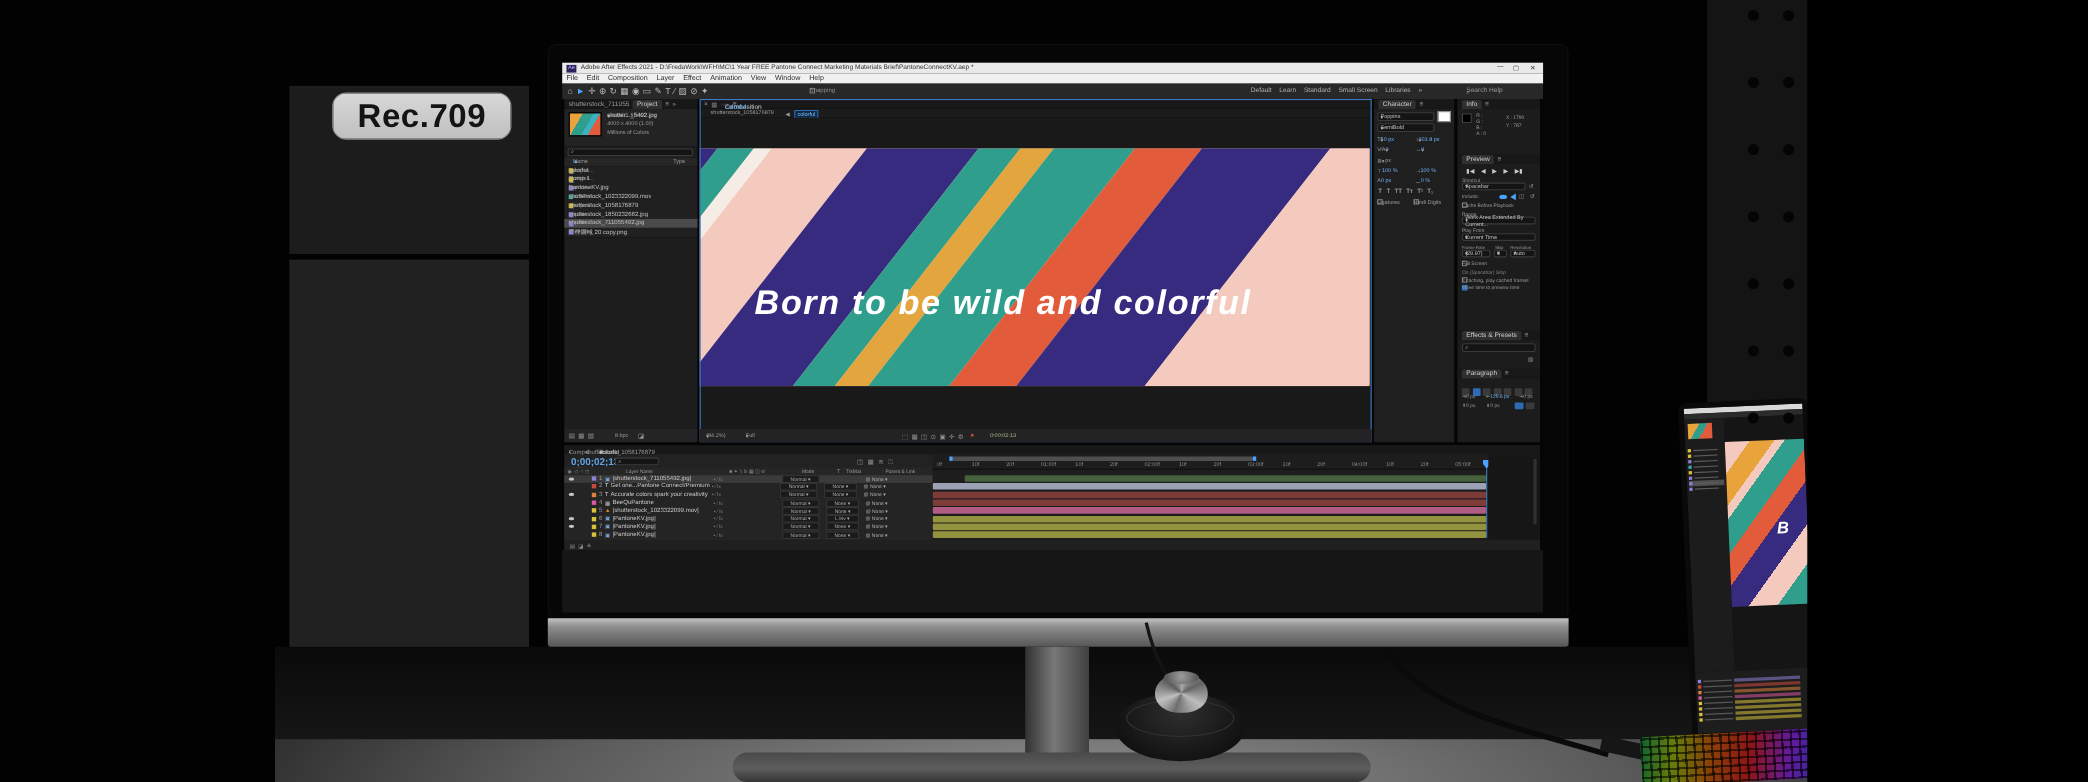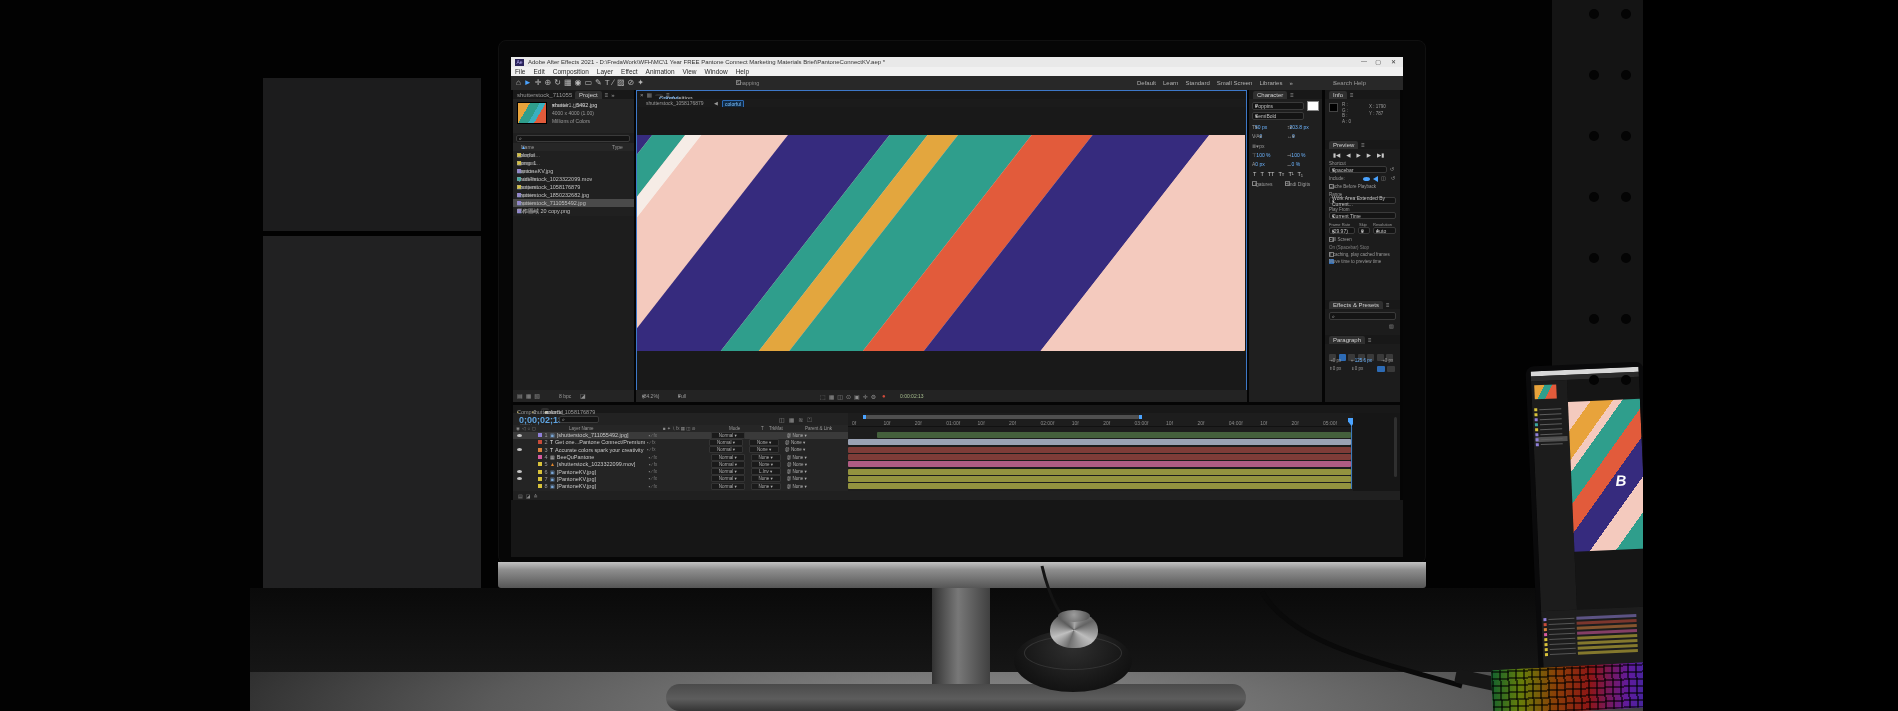--- a/index.html
+++ b/index.html
@@ -266,20 +266,21 @@
             <div class="stripe" style="position: static; width: 24px; background: rgb(227, 166, 62);"></div>
             <div class="stripe" style="position: static; width: 58px; background: rgb(47, 158, 140);"></div>
             <div class="stripe" style="position: static; width: 48px; background: rgb(226, 91, 59);"></div>
             <div class="stripe" style="position: static; width: 92px; background: rgb(54, 43, 126);"></div>
             <div class="stripe" style="position: static; width: 160px; background: rgb(244, 202, 190);"></div>
             <div class="stripe" style="position: static; width: 58px; background: rgb(232, 163, 59);"></div>
             <div class="stripe" style="position: static; width: 70px; background: rgb(54, 43, 126);"></div>
             <div class="stripe" style="position: static; width: 45px; background: rgb(47, 158, 140);"></div>
             <div class="stripe" style="position: static; width: 80px; background: rgb(244, 202, 190);"></div>
           </div>
+        <div id="artSub" class="flow" style="left:50px;top:122px;">Born to be wild and colorful</div>
       </div>
     </div>
     <div style="left:125px;top:37px;width:611px;height:312px;border:1px solid #3d78c8;pointer-events:none;"></div>
     <div class="panel" style="left:125px;top:337px;width:611px;height:12px;background:#232323;">
       <span class="flow tiny2" style="left:6px;top:3px;">
           <span>(84.2%)</span> 
           <span>▾</span>
         </span>
       <span class="flow tiny2" style="left:42px;top:3px;">
           <span>Full</span> 
@@ -709,20 +710,23 @@
               <div style="position: static; width: 60px; height: 2.5px; opacity: 0.55; background: rgb(216, 194, 58);"></div>
             </div>
           </div>
       </div>
     </div>
   </div>
   <div id="lapkb" style="left:1492px;top:666px;width:168px;height:45px;"></div>
 
   <div id="pillar" style="left:1643px;top:0;width:255px;height:711px;"></div>
 
+  <div id="badge" style="left:302px;top:84px;width:163px;height:43px;">
+    <span class="flow">Rec.709</span>
+  </div>
 <div class="dot" style="left: 1589px; top: 9px;"></div>
     <div class="dot" style="left: 1589px; top: 70px;"></div>
     <div class="dot" style="left: 1589px; top: 131px;"></div>
     <div class="dot" style="left: 1589px; top: 192px;"></div>
     <div class="dot" style="left: 1589px; top: 253px;"></div>
     <div class="dot" style="left: 1589px; top: 314px;"></div>
     <div class="dot" style="left: 1589px; top: 375px;"></div>
     <div class="dot" style="left: 1621px; top: 9px;"></div>
     <div class="dot" style="left: 1621px; top: 70px;"></div>
     <div class="dot" style="left: 1621px; top: 131px;"></div>

